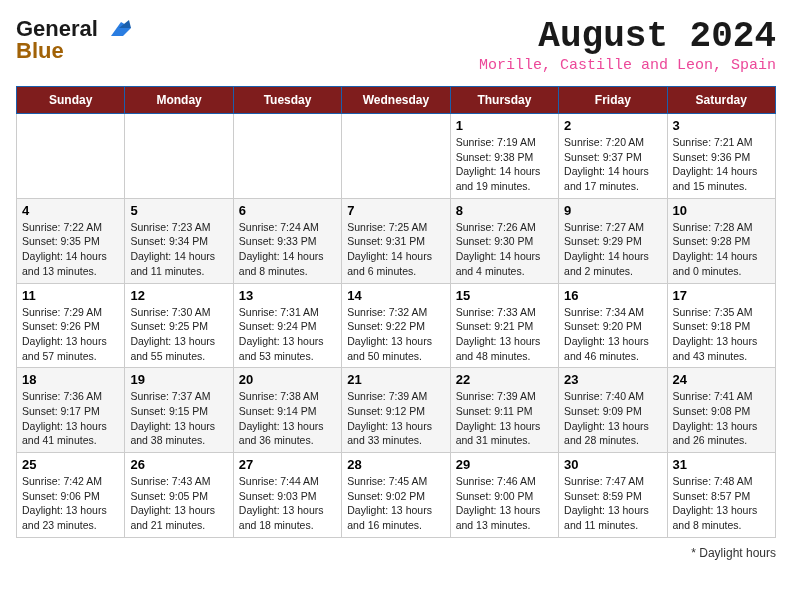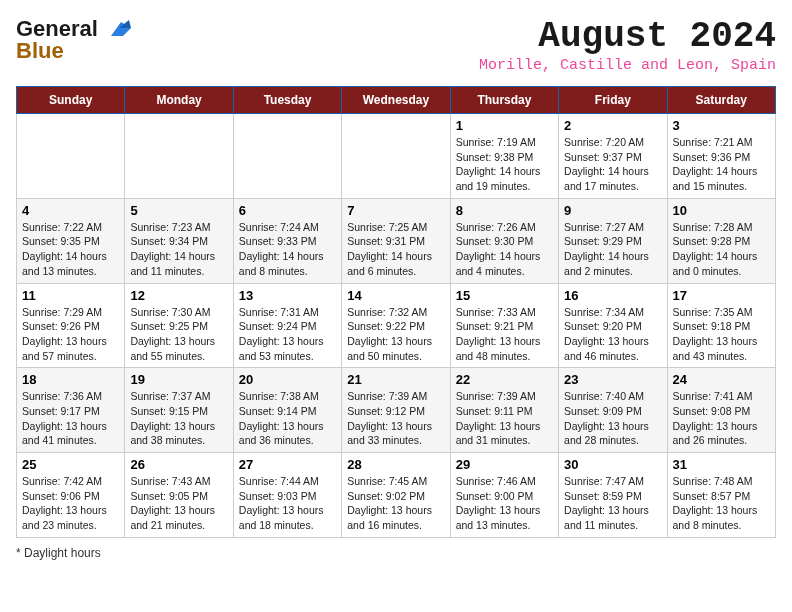--- a/index.html
+++ b/index.html
@@ -68,21 +68,21 @@
       color: #222;
       line-height: 1.4;
     }
     .empty-cell {
       background: #fff !important;
     }
     .footer-note {
       margin-top: 8px;
       font-size: 12px;
       color: #333;
-      text-align: left;
+      text-align: right;
     }
   </style>
 </head>
 <body>
 
 <div class="header-area">
   <div class="logo">
     <div style="display:flex;align-items:center;gap:3px;">
       <span style="font-size:22px;font-weight:bold;color:#1a1a1a;">General</span>
       <svg width="30" height="22" viewBox="0 0 30 22">

